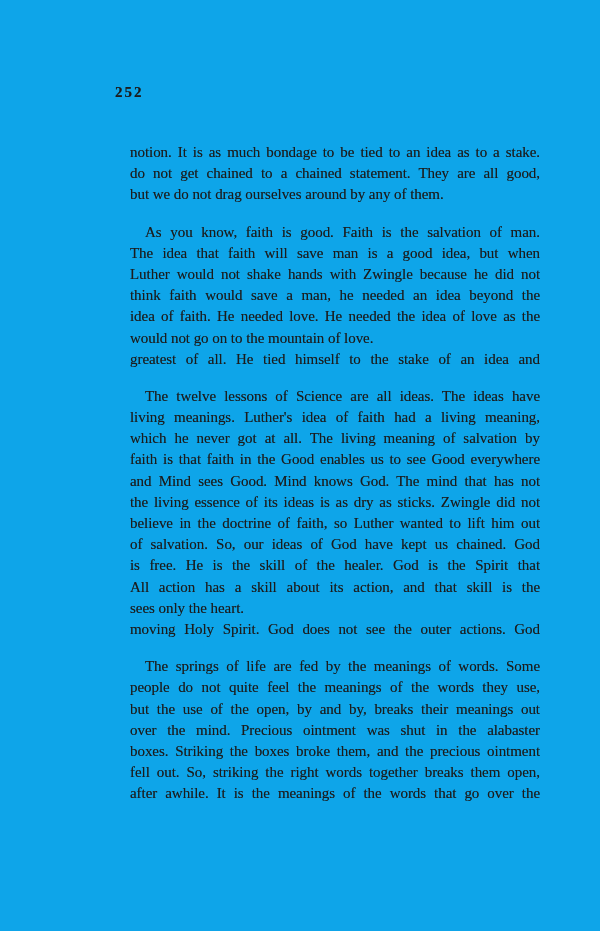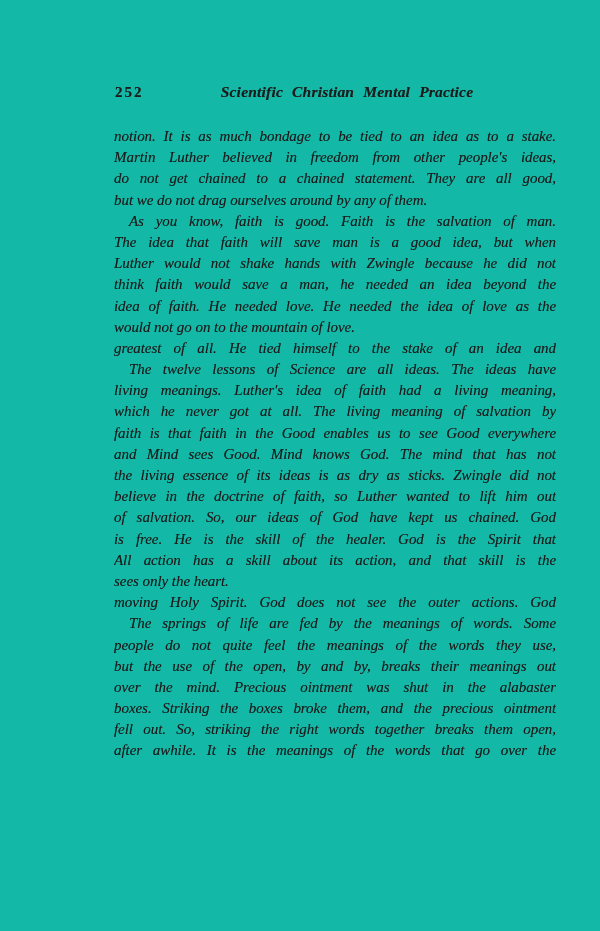--- a/index.html
+++ b/index.html
@@ -1,21 +1,21 @@
 <!DOCTYPE html>
 <html><head>
 <meta charset="utf-8">
 <style>
   html, body { margin: 0; padding: 0; }
   body { width: 600px; height: 931px; background: #ffffff; overflow: hidden; }
 
   .scan {
     position: relative;
     width: 600px; height: 931px;
-    background: #14b8a6;
+    background: #0ea5e9;
     font-family: "Liberation Serif", "DejaVu Serif", serif;
     color: #1c1c1c;
   }
 
   .page-header {
     position: absolute;
     left: 114px; top: 83px;
     width: 442px; height: 22px;
   }
   .pagenum {
@@ -29,48 +29,46 @@
     font-size: 15.5px; word-spacing: 5px; letter-spacing: 0.2px;
     transform: translateX(12px);
     text-shadow: 0 0 0.4px rgba(28,28,28,0.55);
   }
 
   .bodytext {
     position: absolute;
     left: 114px; top: 126px;
     width: 442px;
   }
-  .para { margin: 0; padding: 0; font-style: italic; }
+  .para { margin: 16px; padding: 0; }
   .ln {
     font-size: 15px;
     line-height: 21.2px;
     height: 21.2px;
     overflow: hidden;
     letter-spacing: -0.05px;
     white-space: normal;
     text-shadow: 0 0 0.4px rgba(28,28,28,0.55);
   }
   .j { text-align: justify; text-align-last: justify; }
   .ind { text-indent: 15px; }
 </style>
 </head>
 <body>
 
 <div class="scan">
 
   <div class="page-header">
     <span class="pagenum">252</span>
-    <span class="running-title">Scientific Christian Mental Practice</span>
   </div>
 
   <div class="bodytext">
 
     <div class="para">
       <div class="ln j">notion. It is as much bondage to be tied to an idea as to a stake.</div>
-      <div class="ln j">Martin Luther believed in freedom from other people's ideas,</div>
       <div class="ln j">do not get chained to a chained statement. They are all good,</div>
       <div class="ln">but we do not drag ourselves around by any of them.</div>
     </div>
 
     <div class="para">
       <div class="ln j ind">As you know, faith is good. Faith is the salvation of man.</div>
       <div class="ln j">The idea that faith will save man is a good idea, but when</div>
       <div class="ln j">Luther would not shake hands with Zwingle because he did not</div>
       <div class="ln j">think faith would save a man, he needed an idea beyond the</div>
       <div class="ln j">idea of faith. He needed love. He needed the idea of love as the</div>

